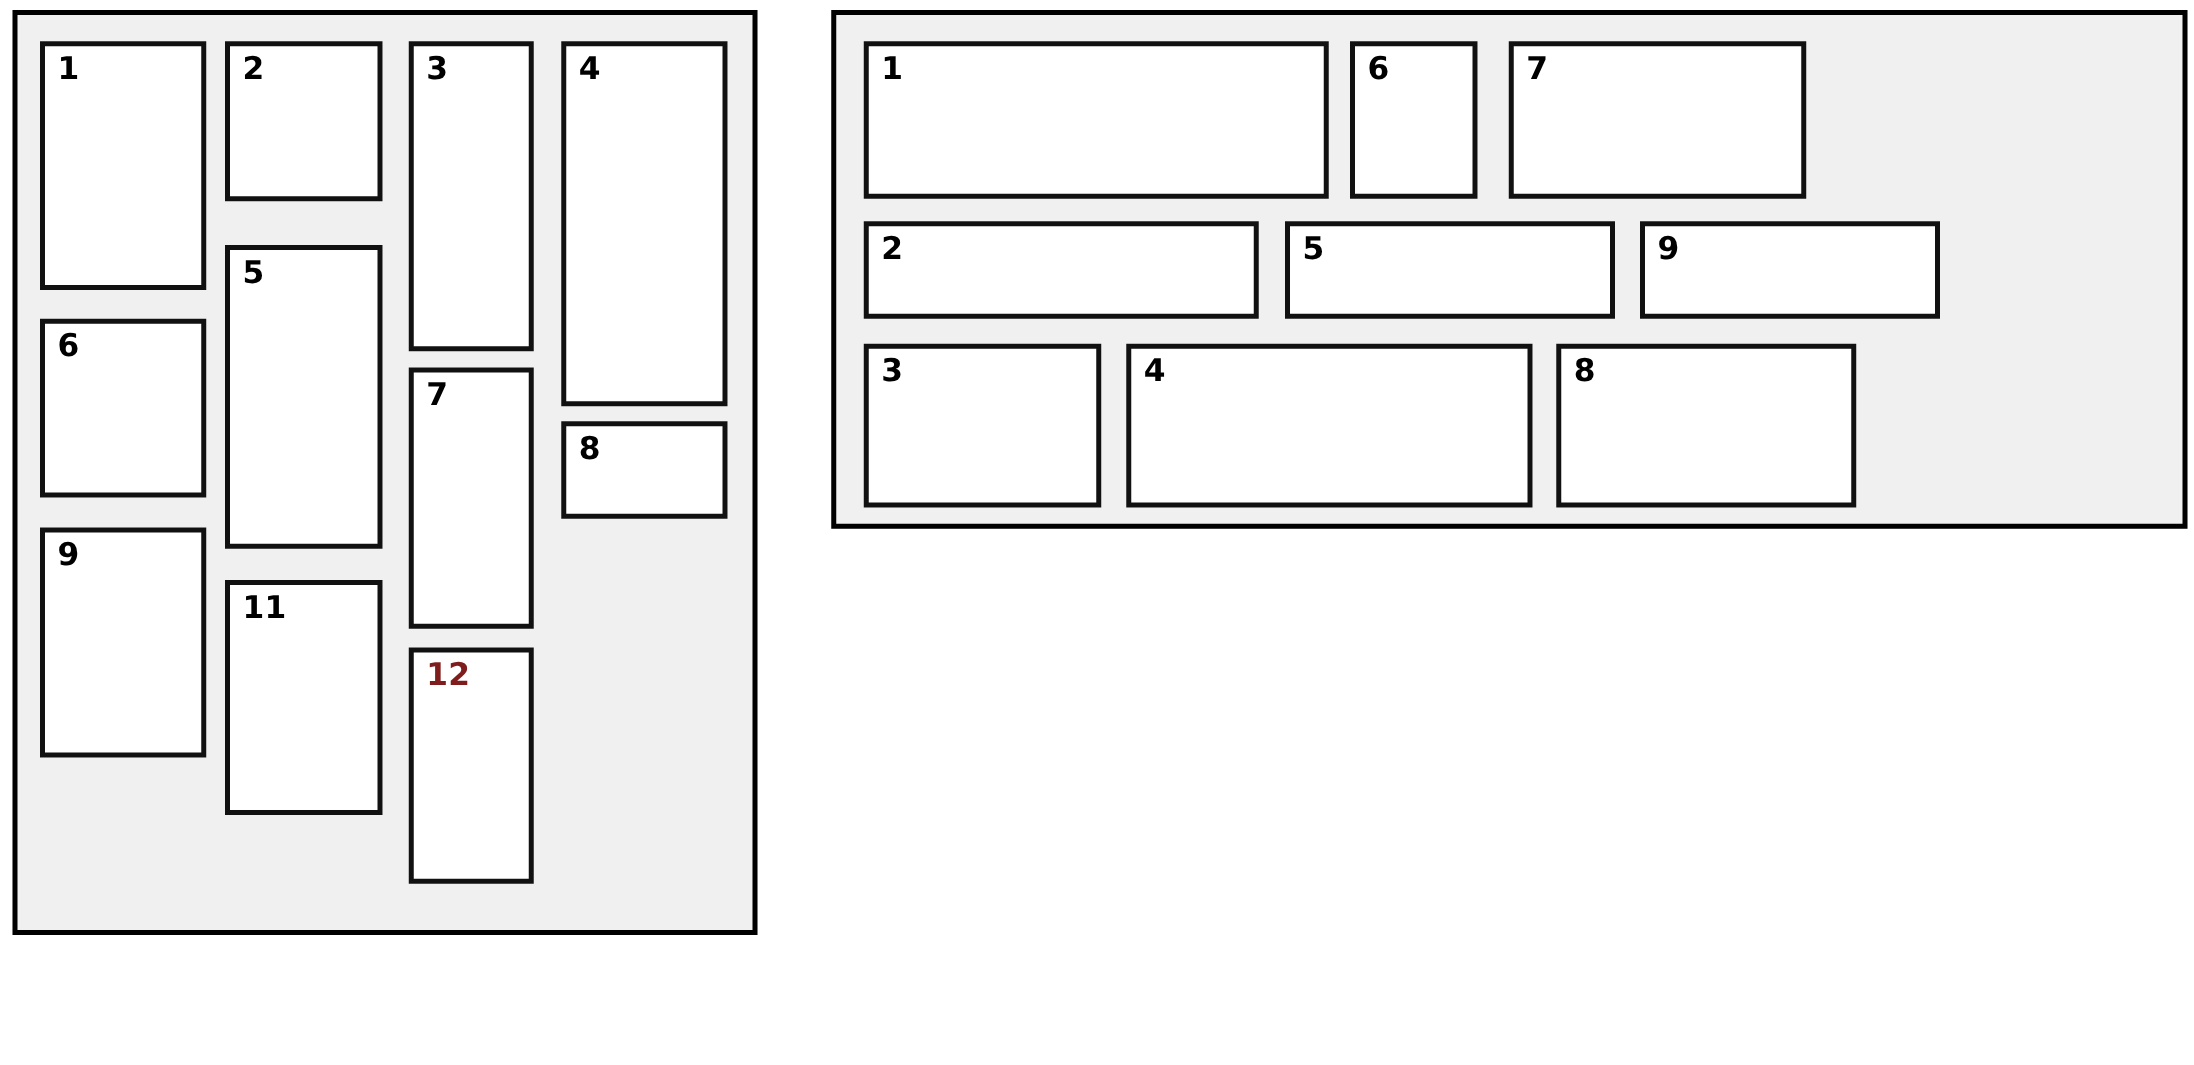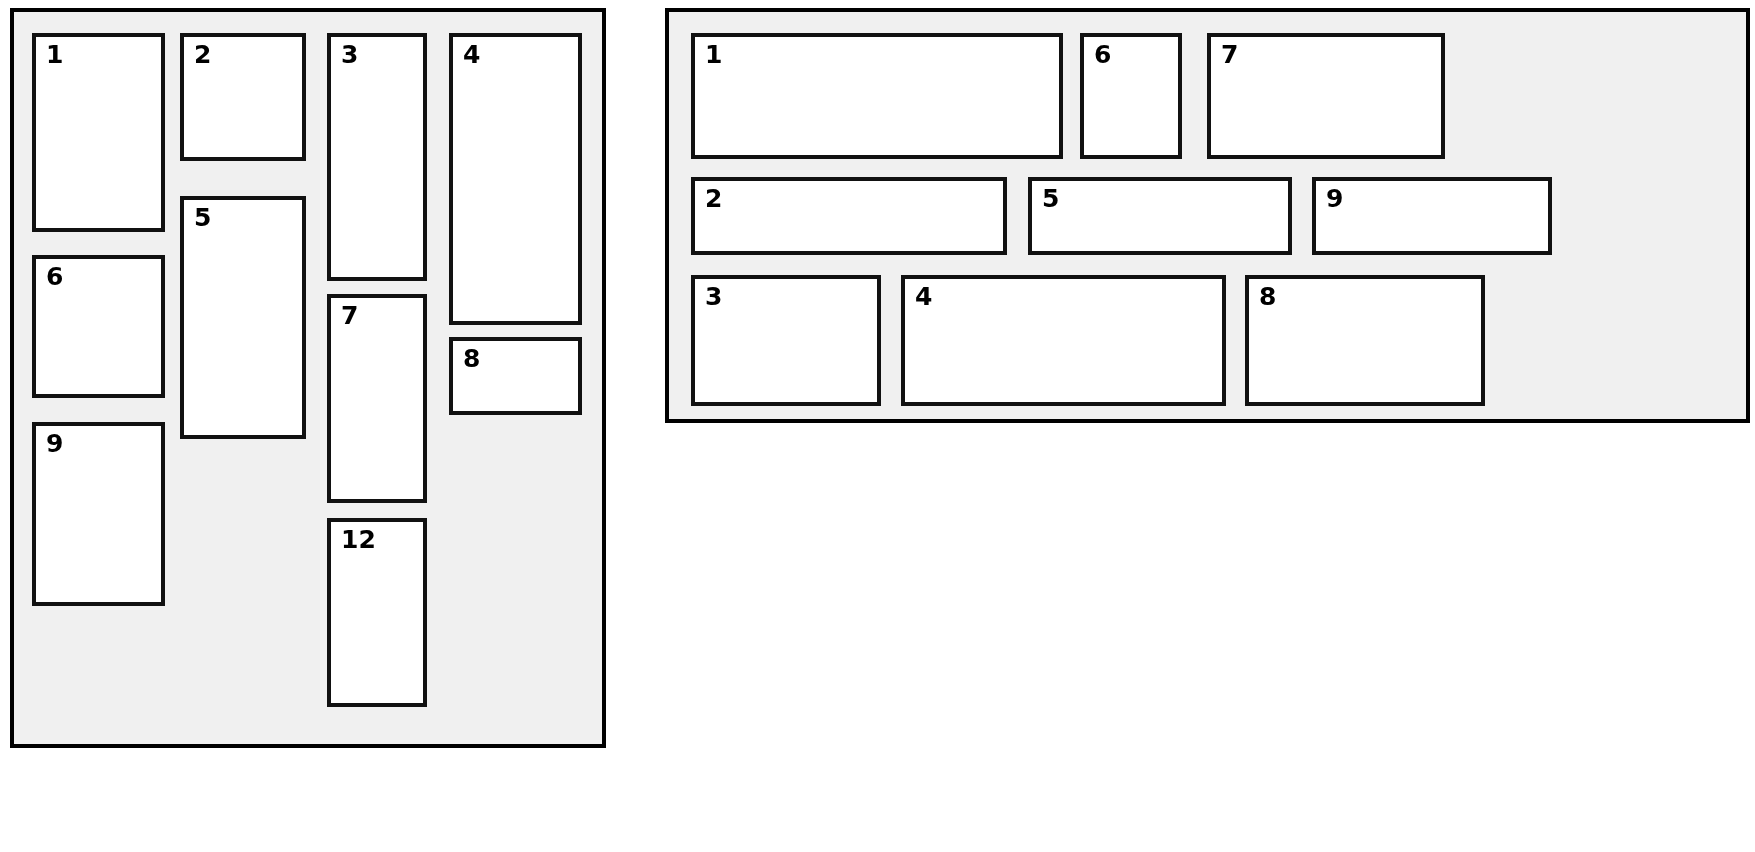--- a/index.html
+++ b/index.html
@@ -71,22 +71,25 @@
       </div>
       <div class="cell" style="left: 313px; top: 282px; width: 100px; height: 209px; background: rgb(255, 255, 255); border-color: rgb(17, 17, 17);">
         <span class="cell-label" style="color: rgb(0, 0, 0);">7</span>
       </div>
       <div class="cell" style="left: 435px; top: 325px; width: 133px; height: 78px; background: rgb(255, 255, 255); border-color: rgb(17, 17, 17);">
         <span class="cell-label" style="color: rgb(0, 0, 0);">8</span>
       </div>
       <div class="cell" style="left: 18px; top: 410px; width: 133px; height: 184px; background: rgb(255, 255, 255); border-color: rgb(17, 17, 17);">
         <span class="cell-label" style="color: rgb(0, 0, 0);">9</span>
       </div>
+      <div class="cell" style="left: 166px; top: 452px; width: 126px; height: 188px; background: rgb(255, 255, 255); border-color: rgb(17, 17, 17);">
+        <span class="cell-label" style="color: rgb(0, 0, 0);">11</span>
+      </div>
       <div class="cell" style="left: 313px; top: 506px; width: 100px; height: 189px; background: rgb(255, 255, 255); border-color: rgb(17, 17, 17);">
-        <span class="cell-label" style="color: #000000; text-align: right;">12</span>
+        <span class="cell-label" style="color: #7f1d1d; text-align: right;">12</span>
       </div>
     </div>
     <div class="panel" style="left: 665px; top: 8px; width: 1085px; height: 415px; background: rgb(240, 240, 240); border-color: rgb(0, 0, 0);">
       <div class="cell" style="left: 22px; top: 21px; width: 372px; height: 126px; background: rgb(255, 255, 255); border-color: rgb(17, 17, 17);">
         <span class="cell-label" style="color: rgb(0, 0, 0);">1</span>
       </div>
       <div class="cell" style="left: 411px; top: 21px; width: 102px; height: 126px; background: rgb(255, 255, 255); border-color: rgb(17, 17, 17);">
         <span class="cell-label" style="color: rgb(0, 0, 0);">6</span>
       </div>
       <div class="cell" style="left: 538px; top: 21px; width: 238px; height: 126px; background: rgb(255, 255, 255); border-color: rgb(17, 17, 17);">

